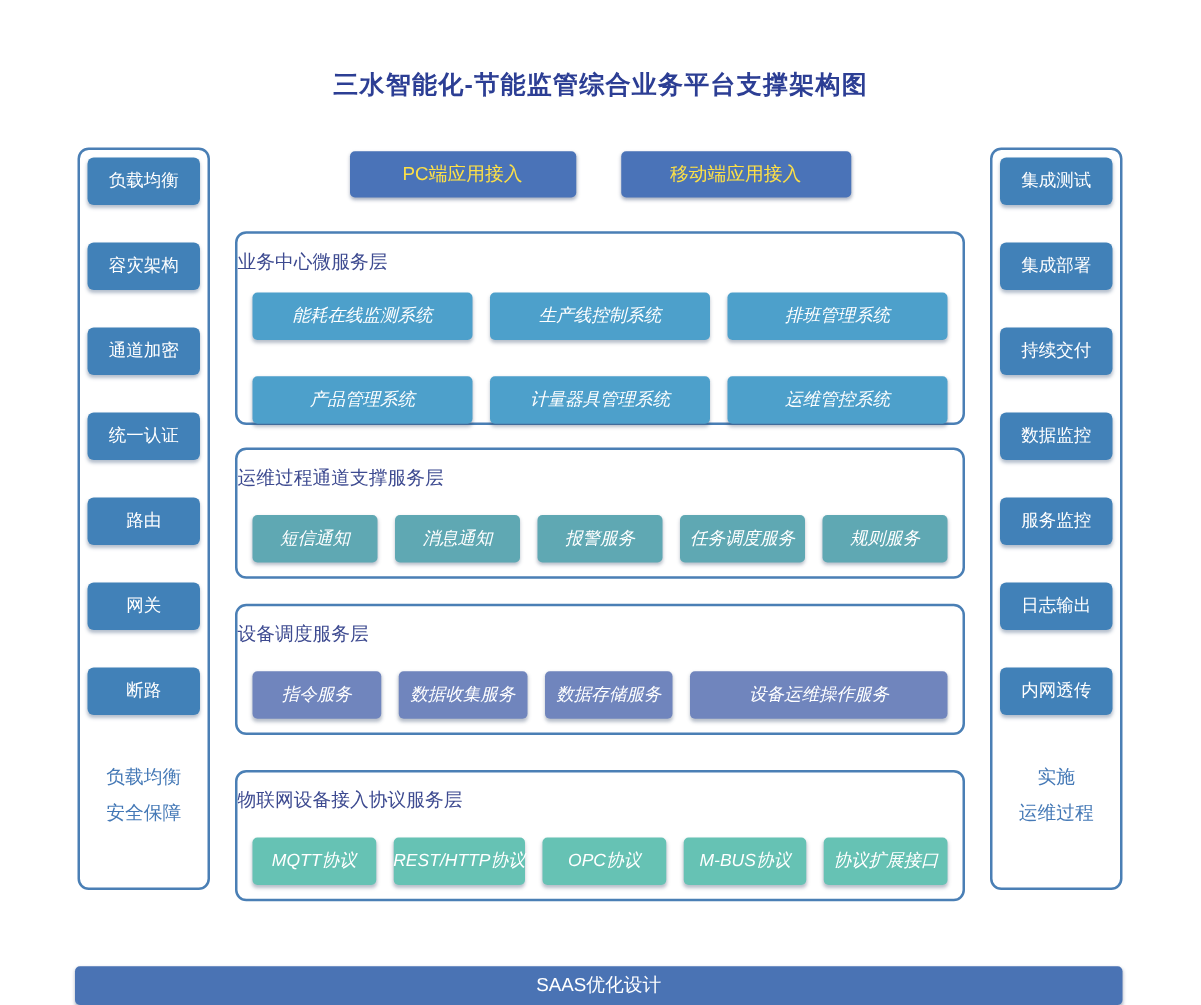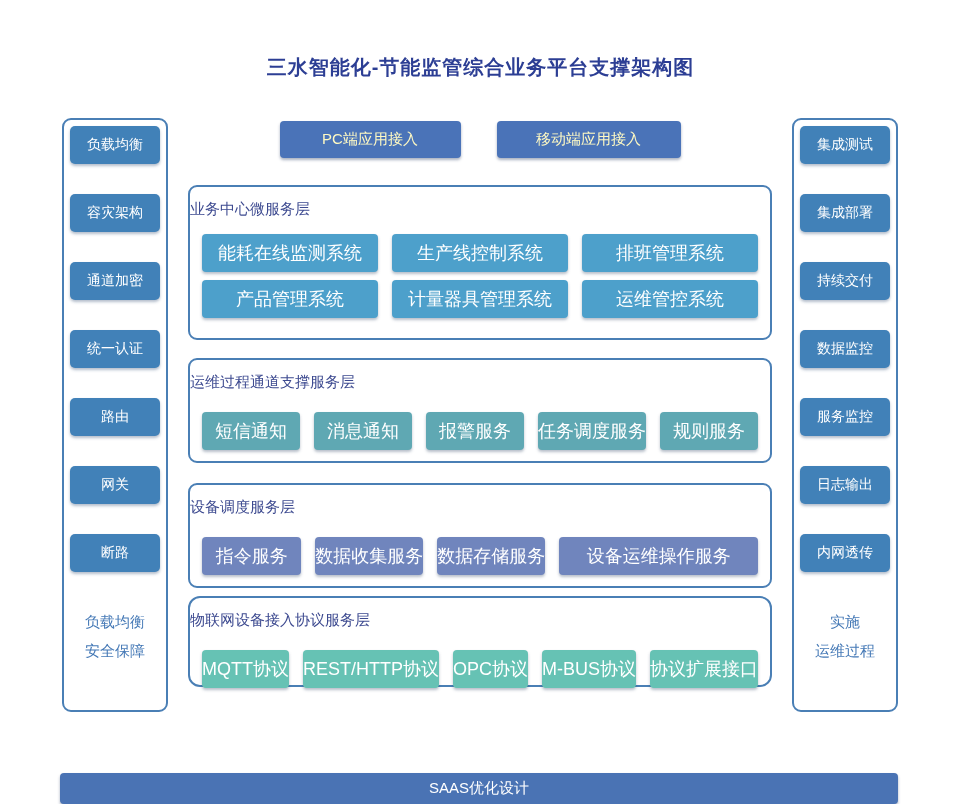--- a/index.html
+++ b/index.html
@@ -15,40 +15,40 @@
   .side-panel.left{left:62px;}
   .side-panel.right{left:792px;}
   .side-pill{width:90px;height:38px;flex-shrink:0;border-radius:5px;background:#4181b8;
              color:#fff;font-size:14px;display:flex;align-items:center;justify-content:center;
              margin-bottom:30px;box-shadow:0 2px 3px rgba(40,70,110,.35);}
   .panel-footer{margin-top:6px;text-align:center;color:#4579b6;font-size:15px;line-height:1.9;}
 
   
   .top-row{position:absolute;left:188px;top:121px;width:584px;display:flex;
            justify-content:center;gap:8px;}
-  .top-btn{height:37px;border-radius:4px;background:#4a73b8;color:#fef9c3;font-size:15px;
+  .top-btn{height:37px;border-radius:4px;background:#4a73b8;color:#fde047;font-size:15px;
            display:flex;align-items:center;justify-content:center;
            box-shadow:0 2px 3px rgba(40,60,100,.4);}
   .top-btn.b0{width:181px;}
   .top-btn.b1{width:184px;margin-left:28px;}
 
   
   .layer{position:absolute;left:188px;width:584px;border:2px solid #4a7fb5;border-radius:9px;
          background:#fff;box-sizing:border-box;}
   .layer.l1{top:185px;height:155px;}
   .layer.l2{top:358px;height:105px;}
   .layer.l3{top:483px;height:105px;}
-  .layer.l4{top:596px;height:91px;border-radius:12px;}
+  .layer.l4{top:616px;height:105px;}
   .layer-title{margin-top:13px;font-size:15px;color:#3d4a90;}
   .row{display:flex;gap:14px;padding:15px 12px 0;}
-  .row.second{padding-top:8px;justify-content:center;}
+  .row.second{padding-top:29px;justify-content:center;}
   .row.tall{padding-top:20px;}
-  .cell{flex:1;height:38px;border-radius:4px;color:#fff;font-size:18px;display:flex;
+  .cell{flex:1;height:38px;border-radius:4px;color:#fff;font-size:14px;display:flex;
         align-items:center;justify-content:center;white-space:nowrap;
-        box-shadow:0 2px 3px rgba(50,70,100,.35);}
+        box-shadow:0 2px 3px rgba(50,70,100,.35);font-style:italic;}
   .cell.wide{flex:2;}
   .l1 .cell{background:#4da0cb;}
   .l2 .cell{background:#5fa8b3;}
   .l3 .cell{background:#7085bd;}
   .l4 .cell{background:#66c2b4;}
 
   
   .bottom-bar{position:absolute;left:60px;top:736px;width:838px;height:31px;background:#4a73b4;
               border-radius:4px;color:#fff;font-size:15px;display:flex;align-items:center;
               justify-content:center;box-shadow:0 2px 3px rgba(40,60,100,.4);margin-top:37px;}

